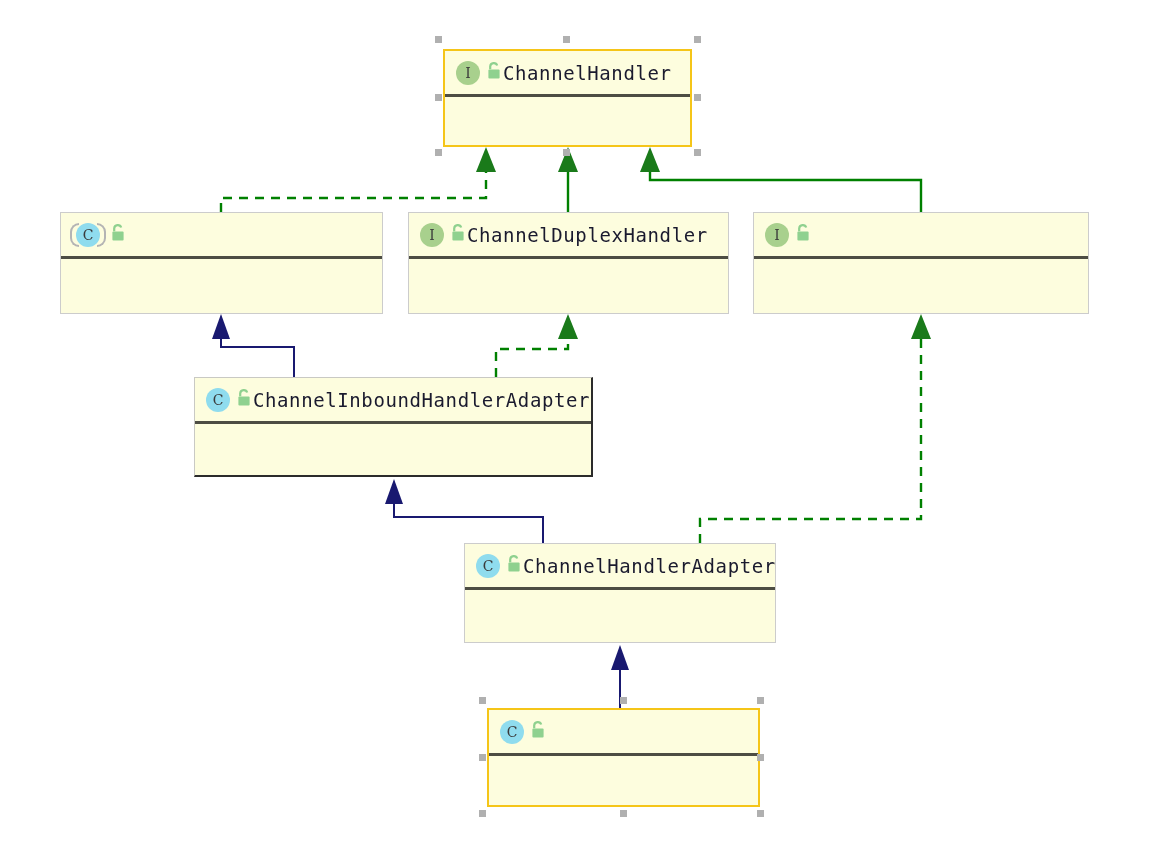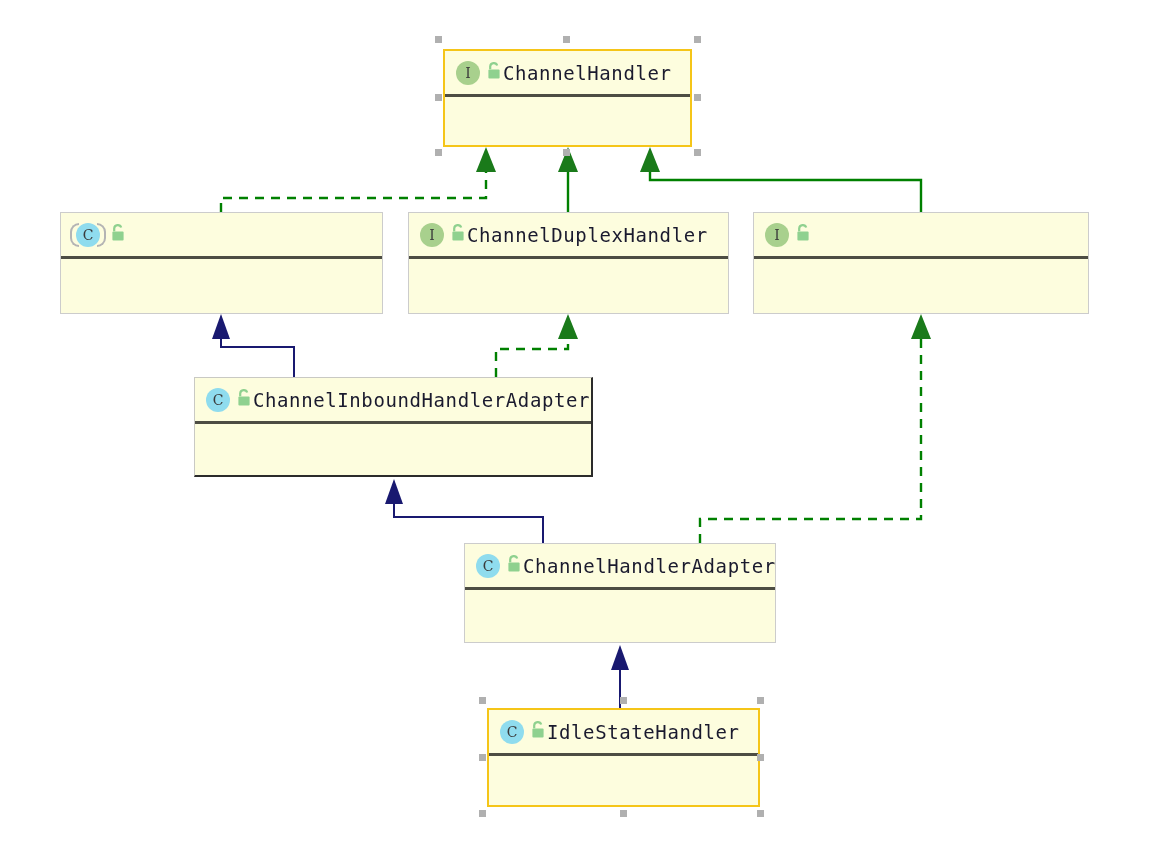--- a/index.html
+++ b/index.html
@@ -292,21 +292,20 @@
         <div class="node-header">
           <div class="icon-group">
             <div class="kind-icon kind-class">
               <div class="kind-circle">C</div>
             </div>
             <span><svg class="lock-icon" viewBox="0 0 18 20">
                 <path d="M5.2 8.2 V5.4 a3.6 3.6 0 0 1 7.0 -0.9" fill="none" stroke="#8fd18f" stroke-width="2.2"></path>
                 <rect x="3.4" y="8.4" width="11.2" height="9.2" rx="1" fill="#8fd18f"></rect>
               </svg></span>
           </div>
-          <div class="node-title">IdleStateHandler</div>
         </div>
         <div class="node-body"></div>
       </div>
     </div>
 
   <div id="handle-layer">
       <div class="handle" style="left: 435px; top: 36px;"></div>
       <div class="handle" style="left: 563px; top: 36px;"></div>
       <div class="handle" style="left: 694px; top: 36px;"></div>
       <div class="handle" style="left: 435px; top: 94px;"></div>

